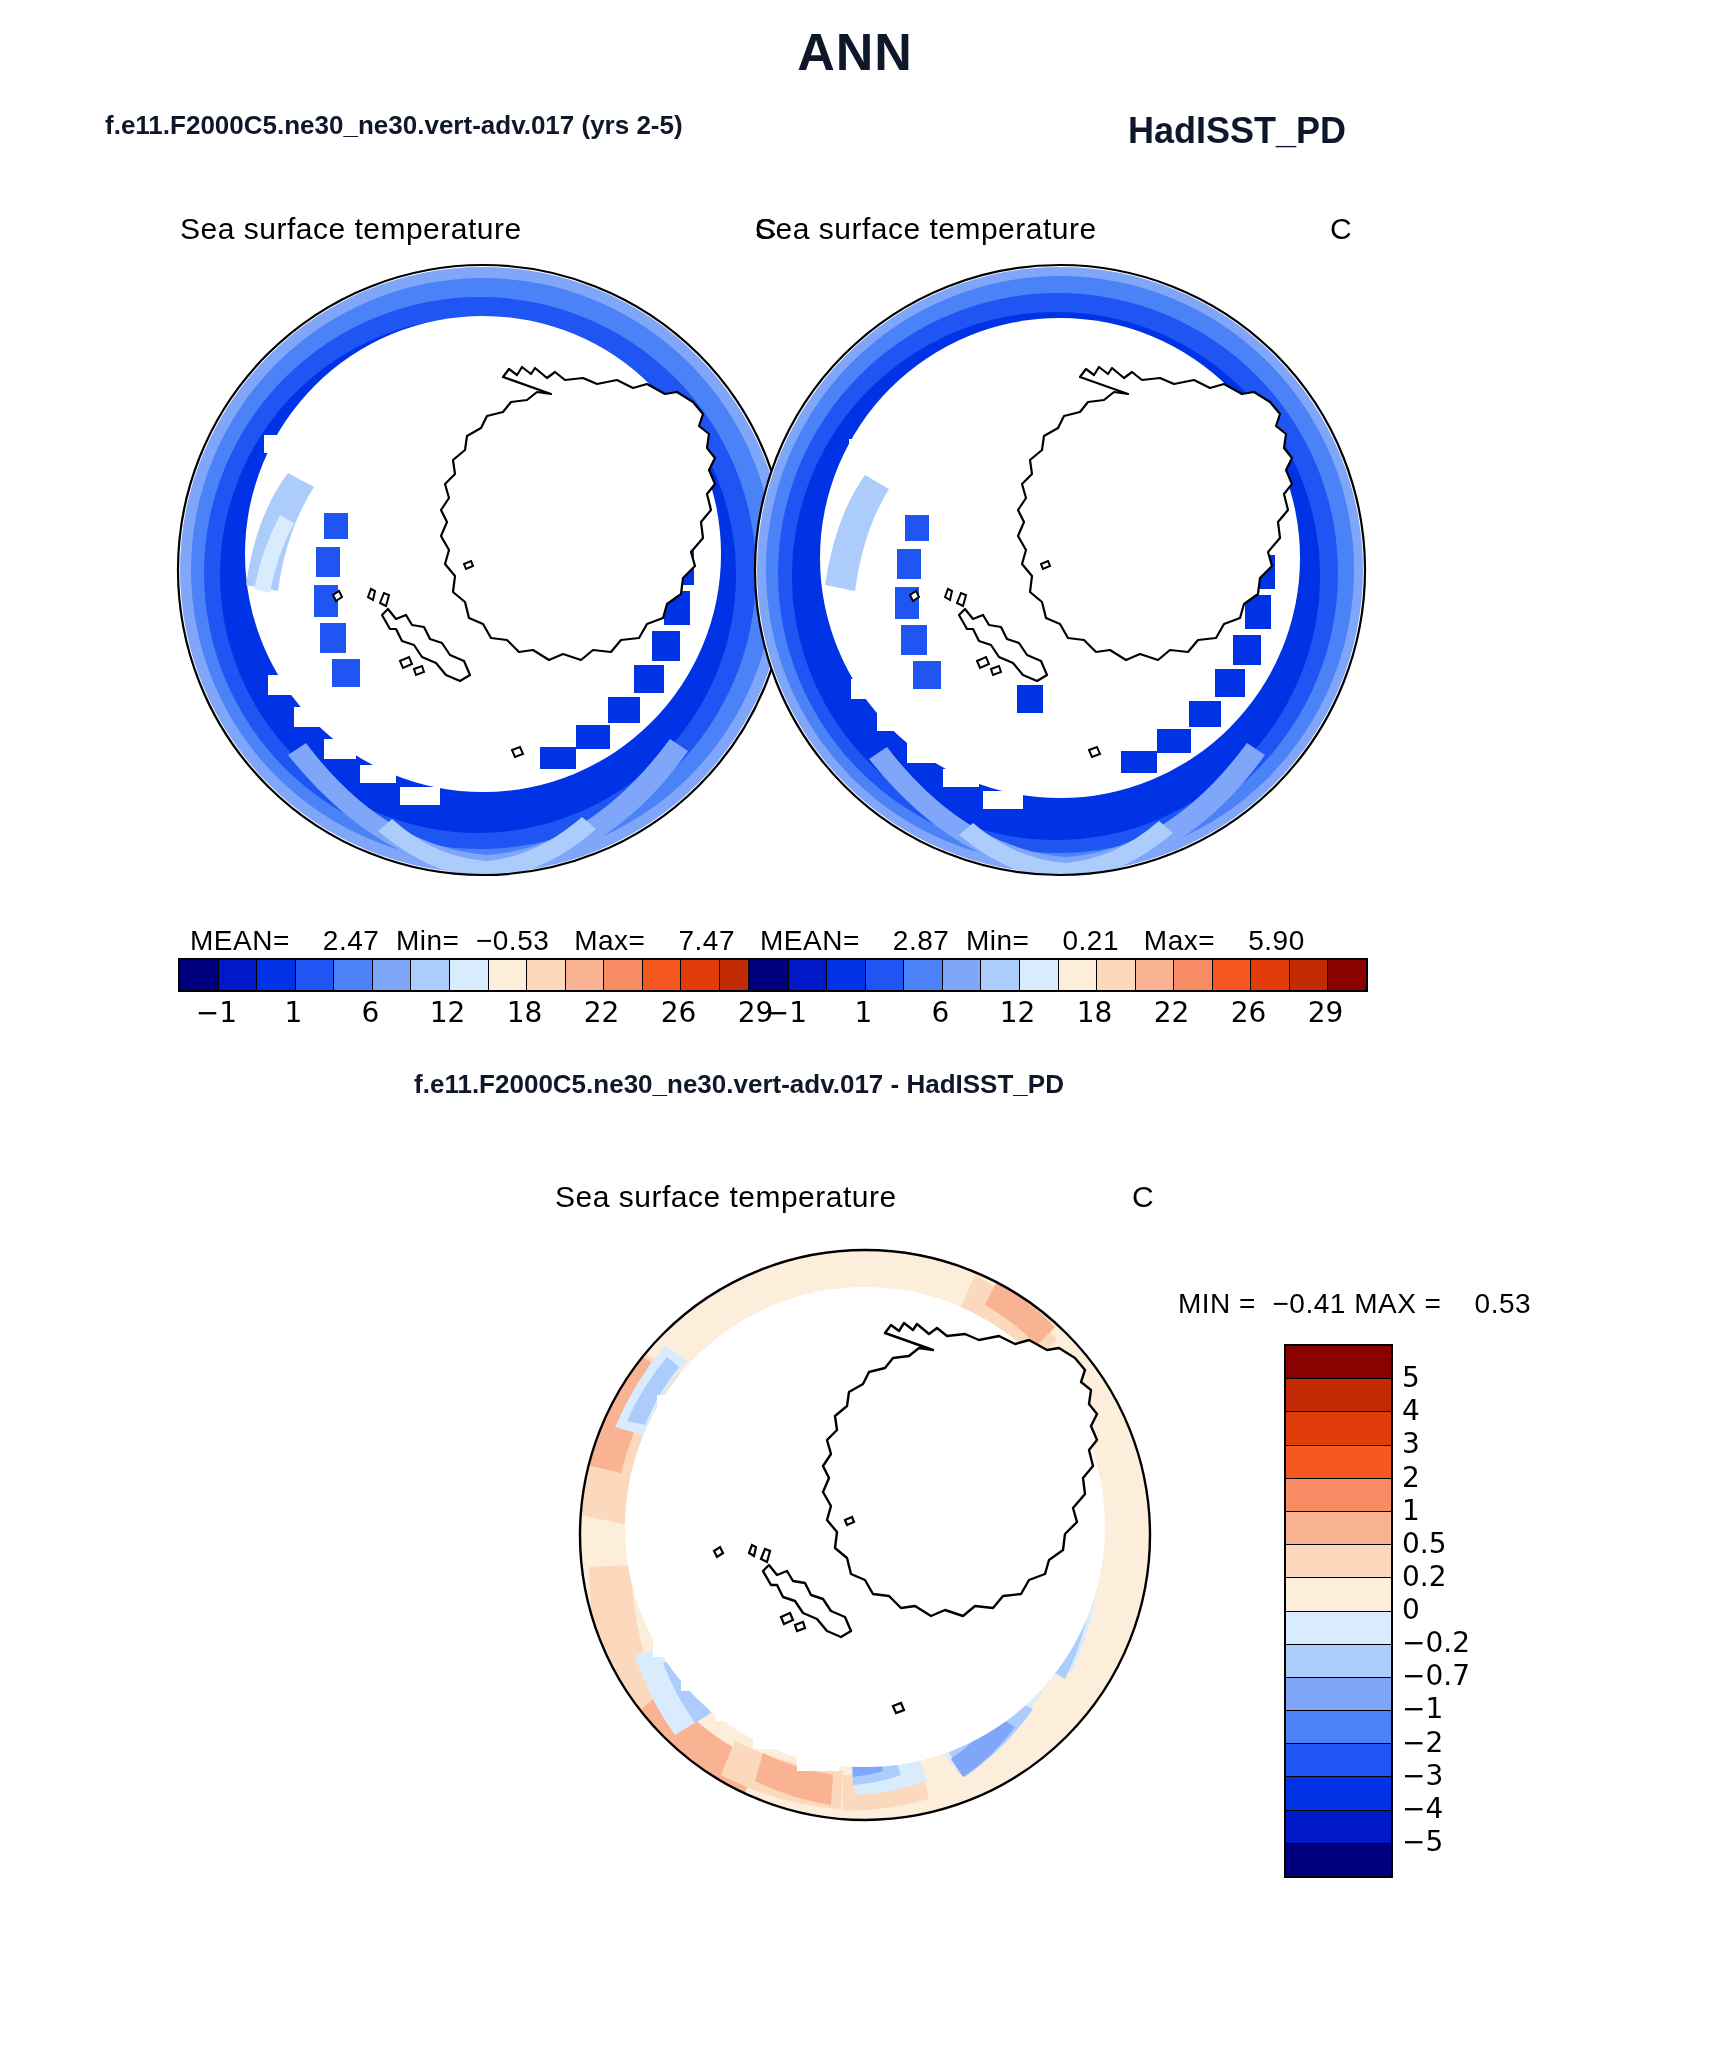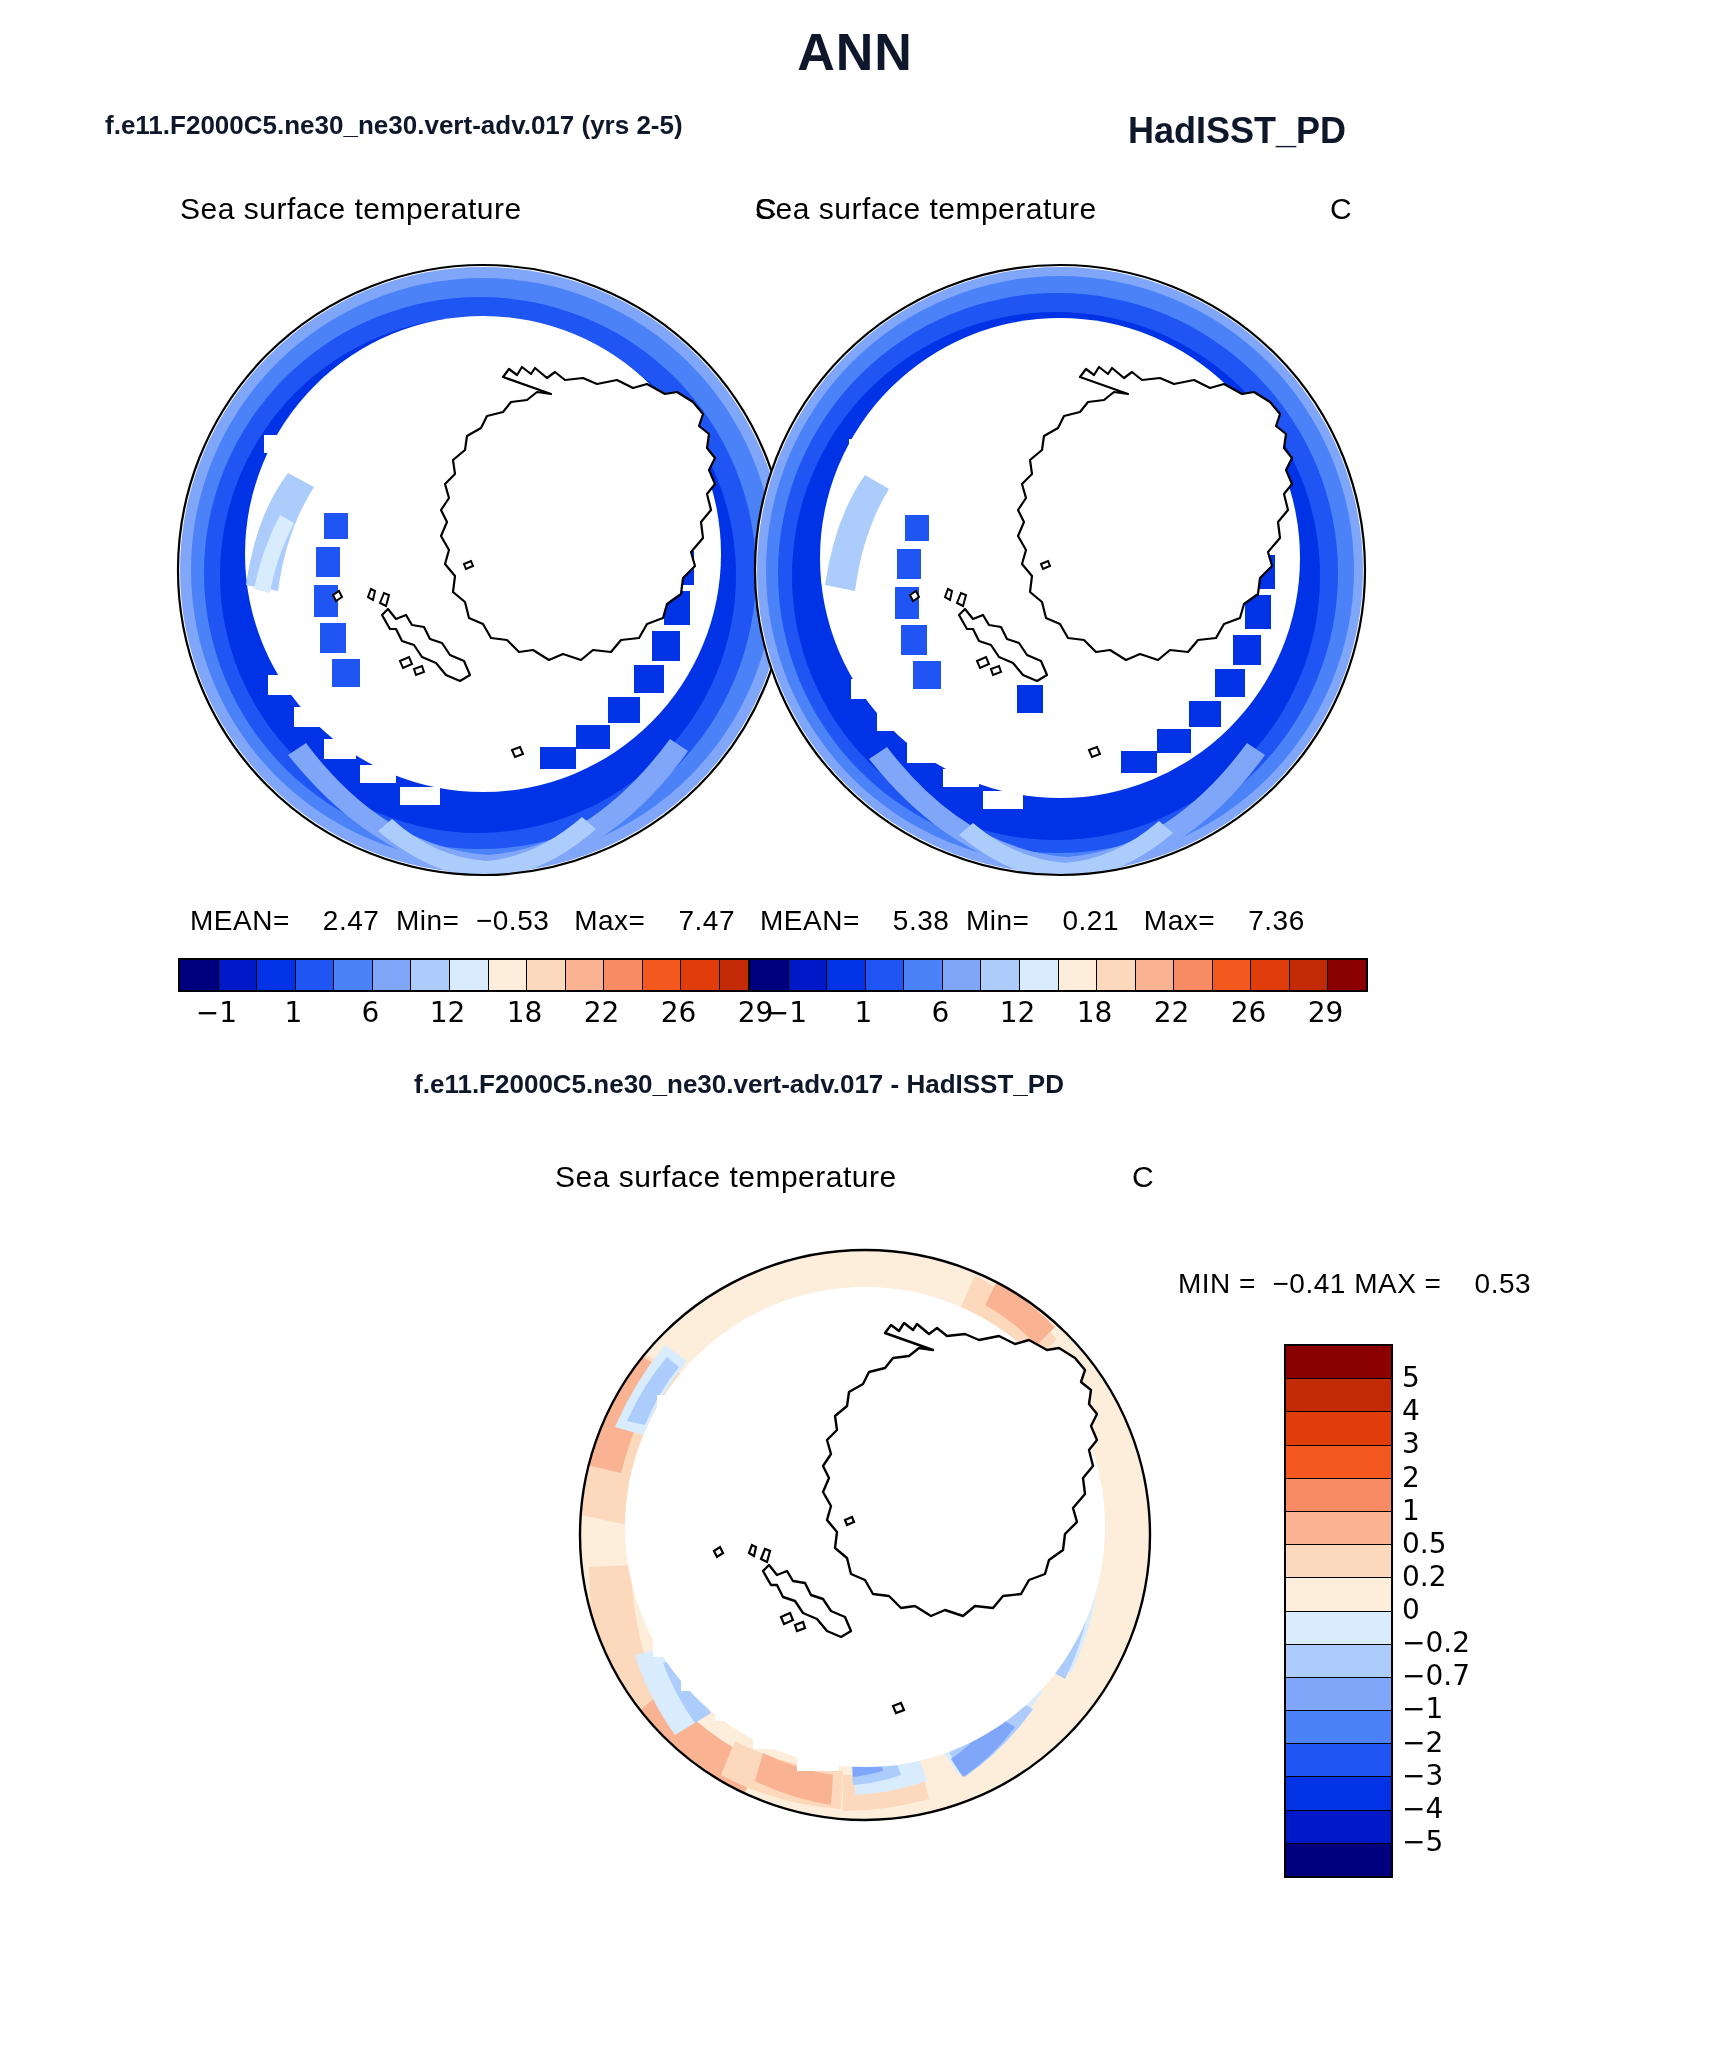--- a/index.html
+++ b/index.html
@@ -2,21 +2,21 @@
 <html><head>
 <meta charset="utf-8">
 <title>ANN Sea Surface Temperature</title>
 <style>
   html,body{margin:0;padding:0;background:#ffffff;}
   body{
     width:1710px;height:2061px;position:relative;overflow:hidden;
     font-family:"DejaVu Sans",sans-serif;color:#000;
   }
   .bold-title{font-family:"Liberation Sans",sans-serif;font-weight:bold;color:#0f172a;}
-  .thin{font-family:"Liberation Sans",sans-serif;font-weight:300;color:#000;letter-spacing:.5px;}
+  .thin{font-family:"Liberation Sans",sans-serif;font-weight:300;color:#000;letter-spacing:.5px;margin-top:20px;}
   
   #main-title{
     position:absolute;top:22px;left:0;width:1710px;text-align:center;
     font-size:52px;letter-spacing:1px;
   }
   #left-case-title{position:absolute;top:110px;left:105px;font-size:26px;}
   #right-case-title{position:absolute;top:110px;left:1128px;font-size:36px;}
   #diff-title{position:absolute;top:1069px;left:0;width:1478px;text-align:center;font-size:26px;}
   
   .var-label{position:absolute;font-size:30px;}
@@ -253,21 +253,21 @@
       <path fill="#ffffff" stroke="#000000" stroke-width="2" d="M296,309 l7,-3 l2,5 l-7,3 z"></path>
       <path fill="#ffffff" stroke="#000000" stroke-width="2" d="M232,406 l9,-4 l3,7 l-9,4 z"></path>
       <path fill="#ffffff" stroke="#000000" stroke-width="2" d="M246,414 l8,-3 l2,6 l-8,3 z"></path>
       <path fill="#ffffff" stroke="#000000" stroke-width="2" d="M344,495 l8,-3 l3,7 l-8,3 z"></path>
       <path fill="#ffffff" stroke="#000000" stroke-width="2" d="M165,340 l6,-4 l3,6 l-6,4 z"></path>
     </g>
     <circle cx="315" cy="315" r="305" fill="none" stroke="#000000" stroke-width="2.2"></circle>
   </svg>
 </div>
 
-<div class="stats thin" style="left:760px;top:905px;">MEAN=    5.38  Min=    0.21   Max=    7.36</div>
+<div class="stats thin" style="left:760px;top:905px;">MEAN=    2.87  Min=    0.21   Max=    5.90</div>
 
 <div class="hbar" id="hbar-right" style="left:748px;top:958px;width:616px;height:30px;">
     <div class="sw" style="background: rgb(0, 0, 127); width: 6.25%;"></div>
     <div class="sw" style="background: rgb(0, 25, 200); width: 6.25%;"></div>
     <div class="sw" style="background: rgb(0, 51, 229); width: 6.25%;"></div>
     <div class="sw" style="background: rgb(31, 85, 242); width: 6.25%;"></div>
     <div class="sw" style="background: rgb(75, 130, 247); width: 6.25%;"></div>
     <div class="sw" style="background: rgb(127, 166, 249); width: 6.25%;"></div>
     <div class="sw" style="background: rgb(172, 205, 251); width: 6.25%;"></div>
     <div class="sw" style="background: rgb(216, 236, 253); width: 6.25%;"></div>

